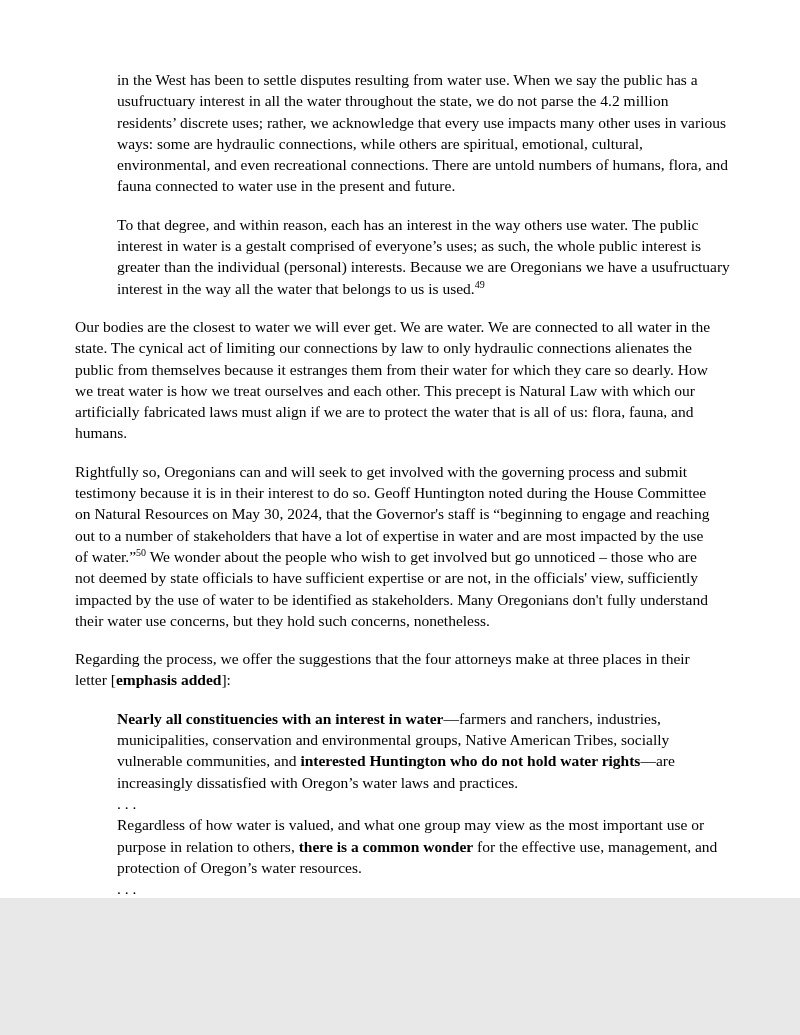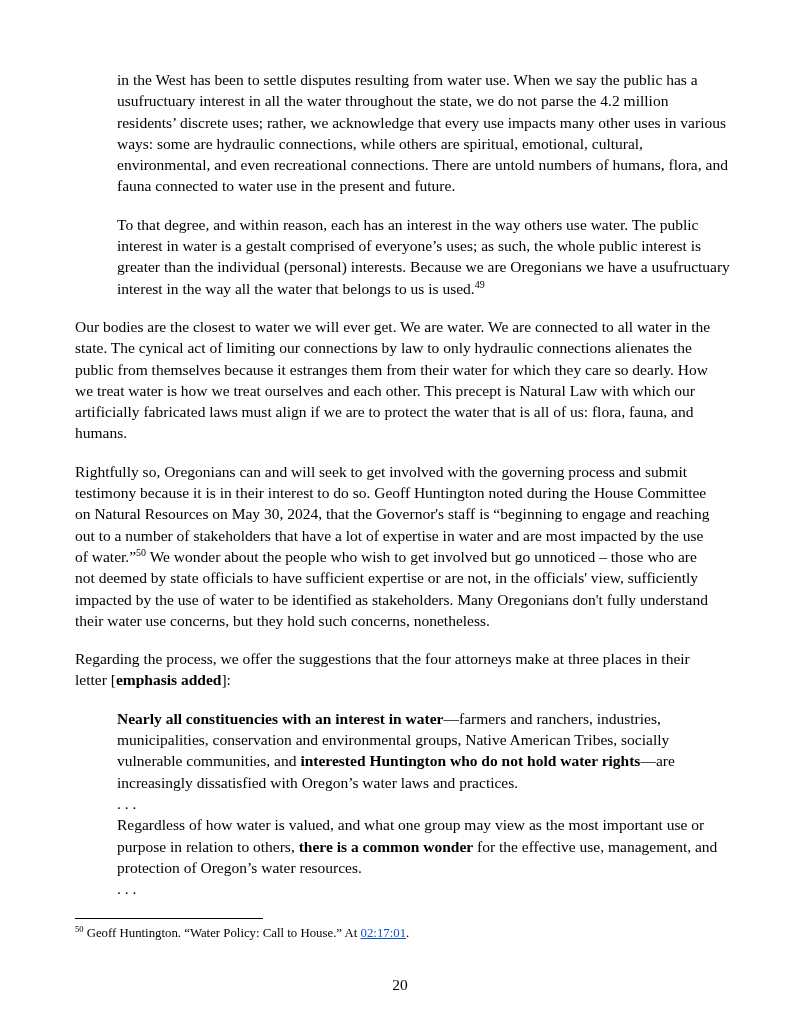--- a/index.html
+++ b/index.html
@@ -1,20 +1,20 @@
 <!DOCTYPE html>
 <html><head>
 <meta charset="utf-8">
 <style>
   * { margin: 0; padding: 0; box-sizing: border-box; }
   html, body { background: #e8e8e8; }
   .page {
     position: relative;
     width: 800px;
-    height: 1035px;
+    height: 898px;
     background: #ffffff;
     font-family: "Liberation Serif", "DejaVu Serif", serif;
     color: #000000;
     overflow: hidden;
     margin: 0 auto;
   }
   .content {
     position: absolute;
     left: 75px;
     top: 69px;

